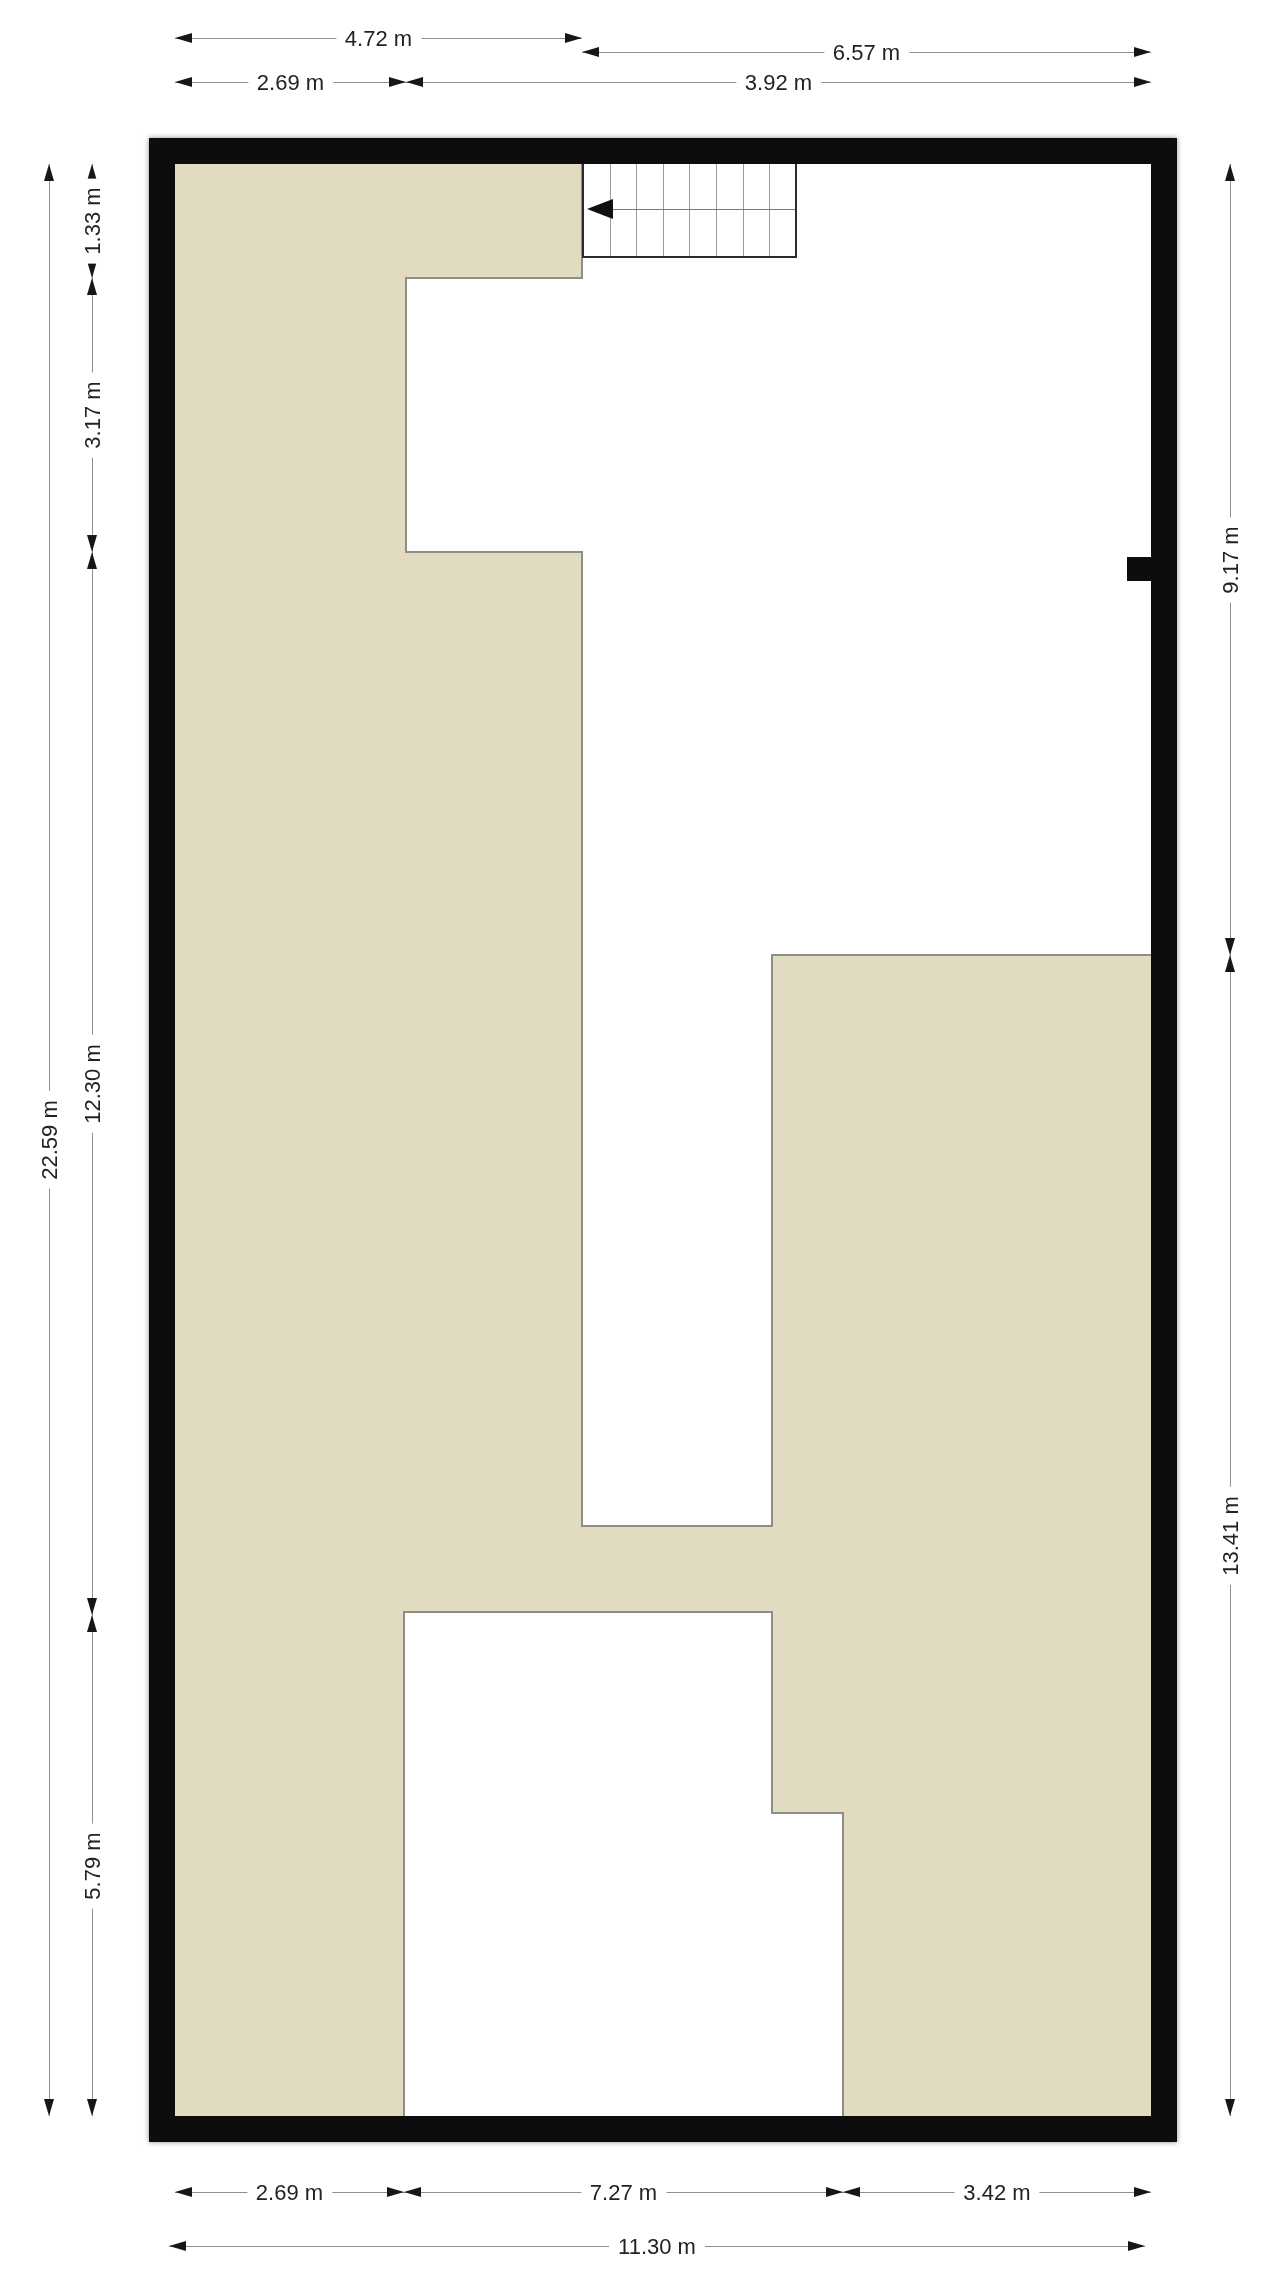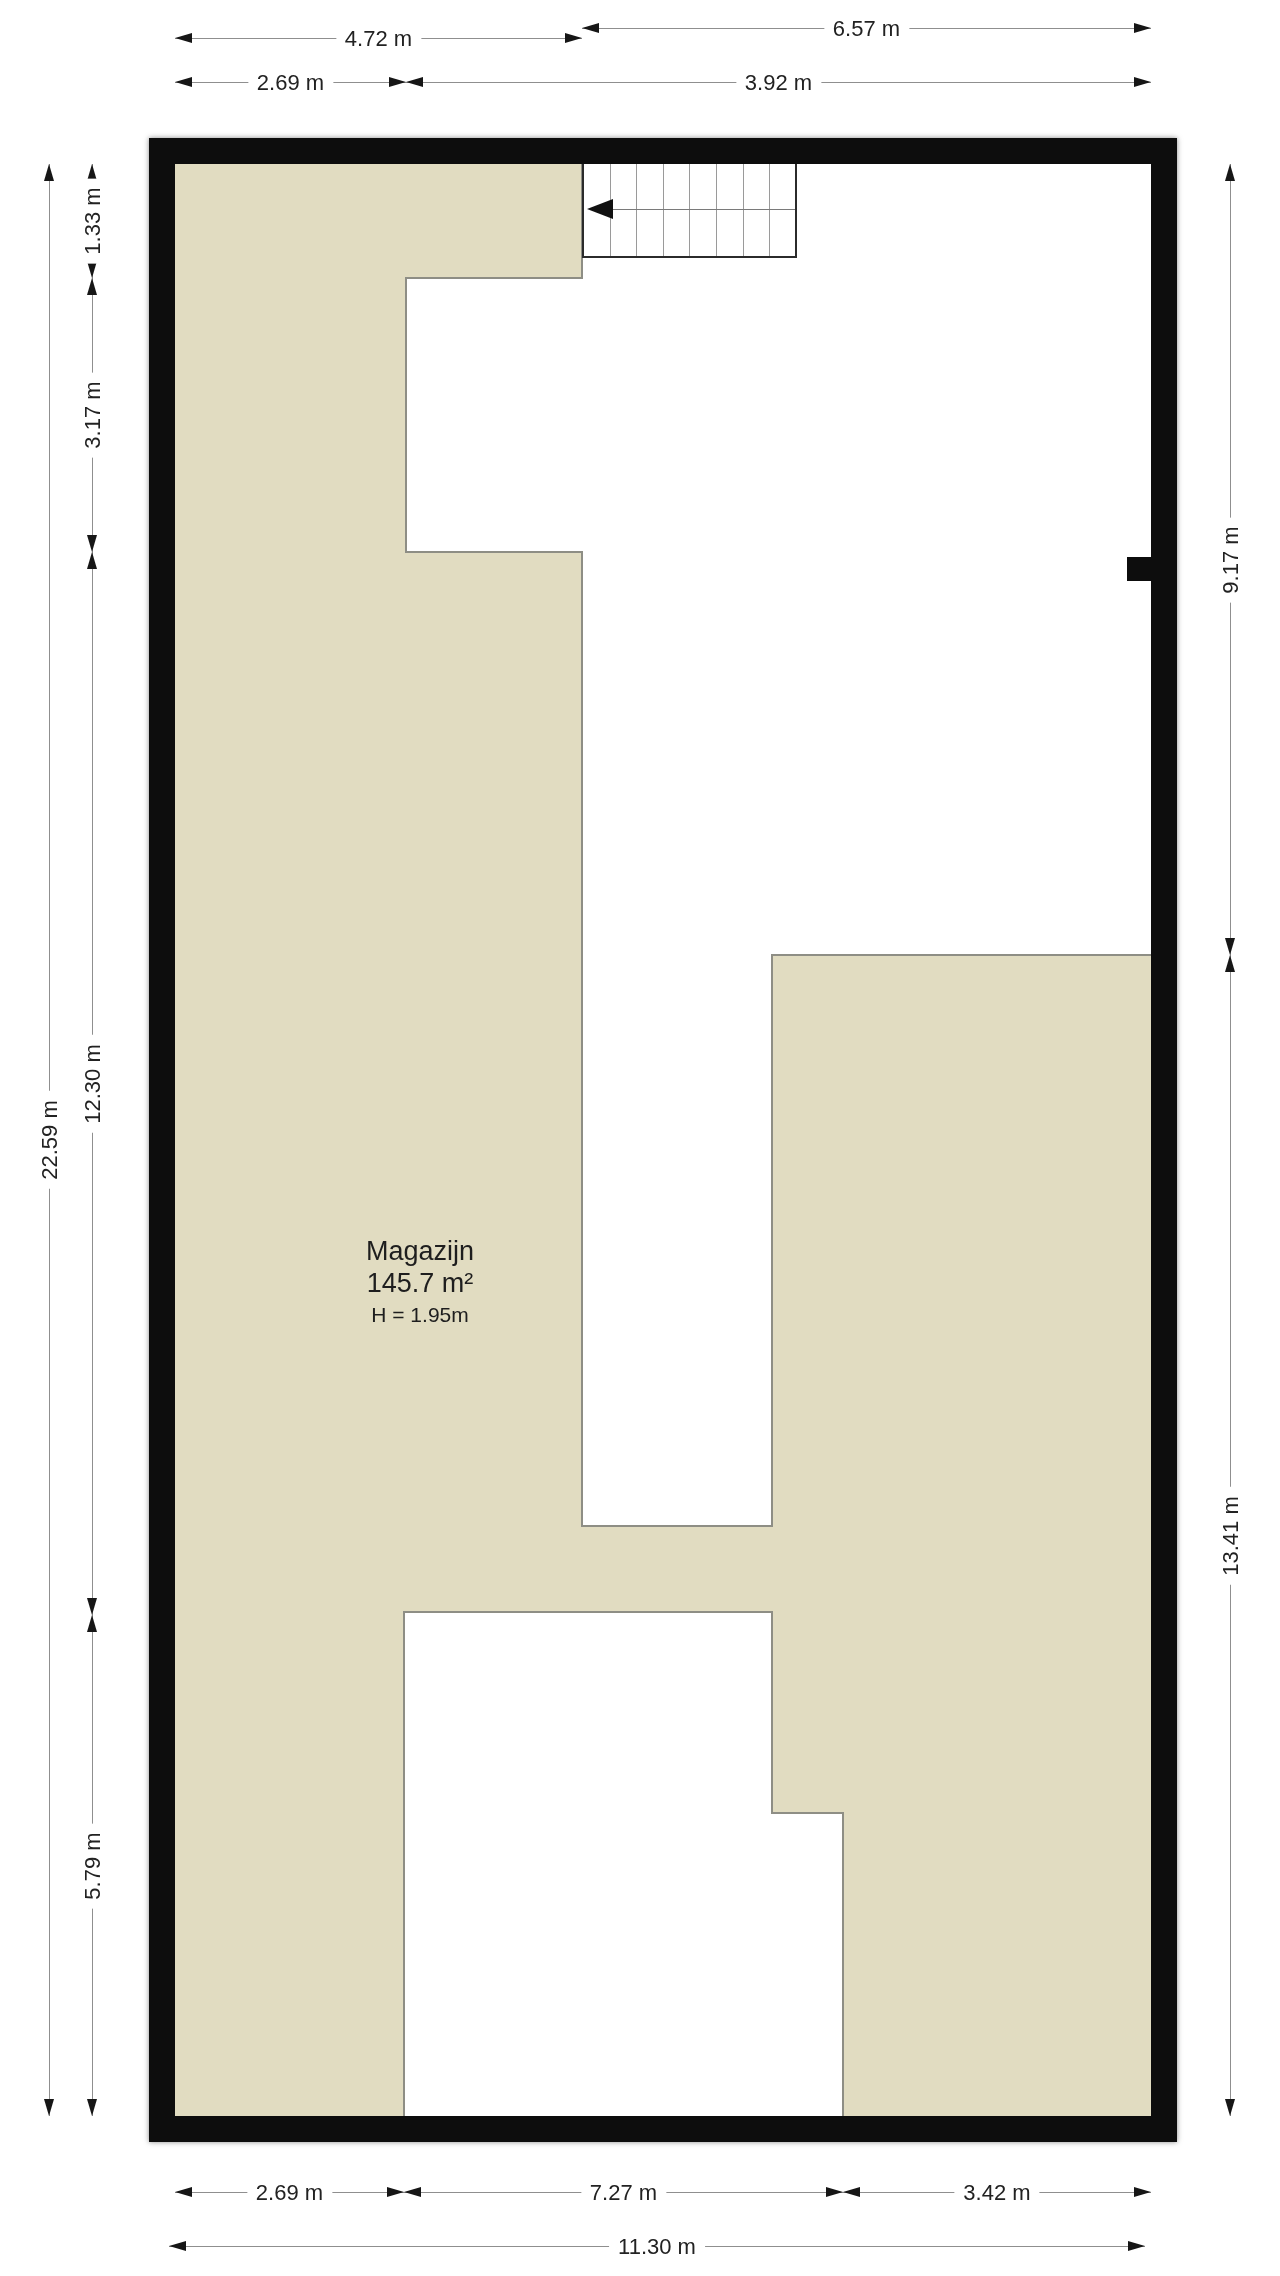--- a/index.html
+++ b/index.html
@@ -70,34 +70,29 @@
       </svg>
 
       <div class="stairs">
         <div class="treads"></div>
         <div class="walkline"></div>
         <div class="walk-arrow"></div>
       </div>
 
       <div class="wall-stub"></div>
 
-      <div class="room-label">
-        <div class="rname">Magazijn</div>
-        <div class="rarea">145.7 m²</div>
-        <div class="rheight">H = 1.95m</div>
-      </div>
     </div>
   </div>
 
   <div class="dim h" style="left:175px; top:38px; width:407px;text-decoration:underline;">
     <i class="ah left"></i>
     <i class="ah right"></i>
     <span class="lbl">4.72 m</span>
   </div>
-  <div class="dim h" style="left:582px; top:28px; width:569px;text-align:center;">
+  <div class="dim h" style="left:582px; top:52px; width:569px;text-align:center;">
     <i class="ah left"></i>
     <i class="ah right"></i>
     <span class="lbl">6.57 m</span>
   </div>
 
   <div class="dim h" style="left:175px; top:82px; width:231px;">
     <i class="ah left"></i>
     <i class="ah right"></i>
     <span class="lbl">2.69 m</span>
   </div>

